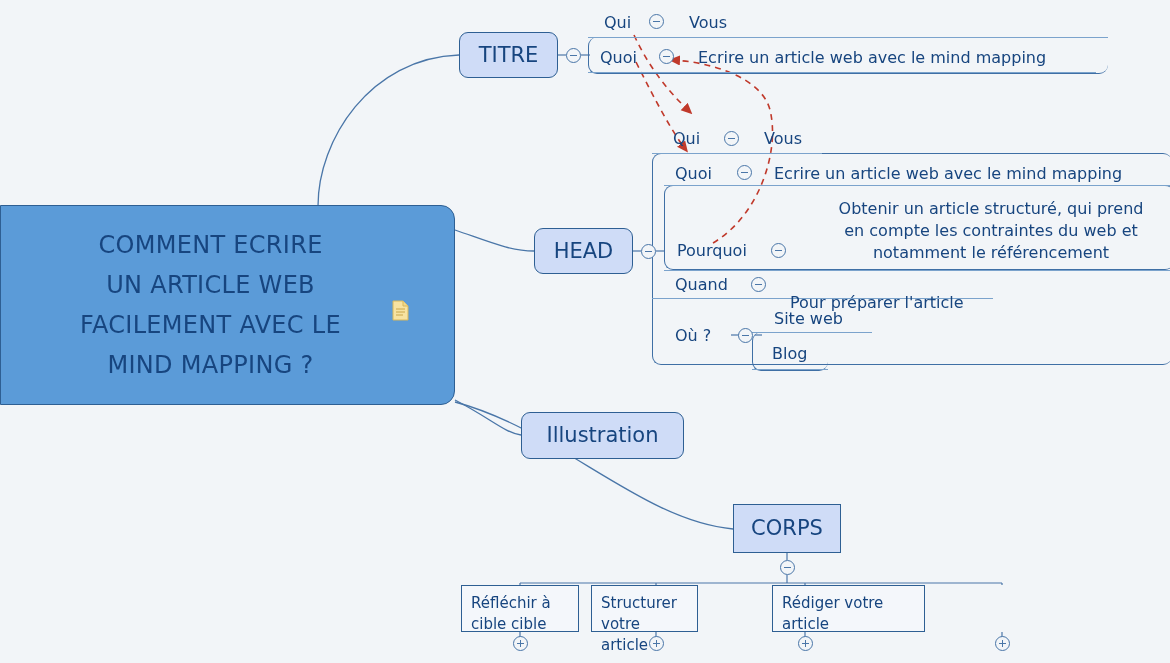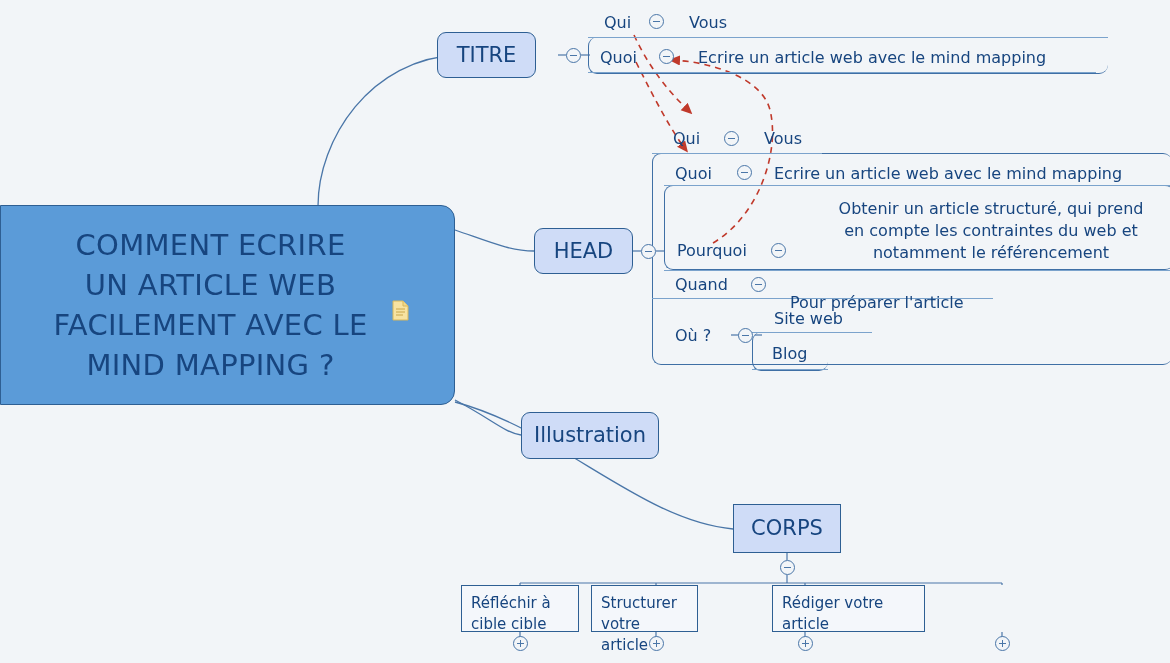--- a/index.html
+++ b/index.html
@@ -33,21 +33,21 @@
     border: 1px solid #2e5f93;
     border-radius: 0 14px 14px 0;
     box-sizing: border-box;
     display: flex;
     align-items: center;
     justify-content: center;
     z-index: 3;
   }
   .central-text {
     color: #17457f;
-    font-size: 29px;
+    font-size: 24px;
     line-height: 40px;
     text-align: center;
     letter-spacing: 0.3px;
     white-space: pre-line;
     padding-right: 34px;
   }
   .note-icon {
     position: absolute;
     right: 45px;
     top: 94px;
@@ -67,23 +67,23 @@
     align-items: center;
     justify-content: center;
     color: #17457f;
     z-index: 3;
   }
   .topic-label {
     font-size: 21px;
     color: #17457f;
     line-height: 1;
   }
-  #topic-titre  { left: 437px; top: 32px;  width: 99px;  height: 46px; }
+  #topic-titre  { left: 459px; top: 32px;  width: 99px;  height: 46px; }
   #topic-head   { left: 534px; top: 228px; width: 99px;  height: 46px; }
-  #topic-illus  { left: 521px; top: 412px; width: 138px; height: 47px; }
+  #topic-illus  { left: 521px; top: 412px; width: 163px; height: 47px; }
 
   #topic-corps {
     position: absolute;
     left: 733px; top: 504px;
     width: 108px; height: 49px;
     background: #cfdcf7;
     border: 1px solid #2e5f93;
     border-radius: 0;
     box-sizing: border-box;
     display: flex; align-items: center; justify-content: center;

